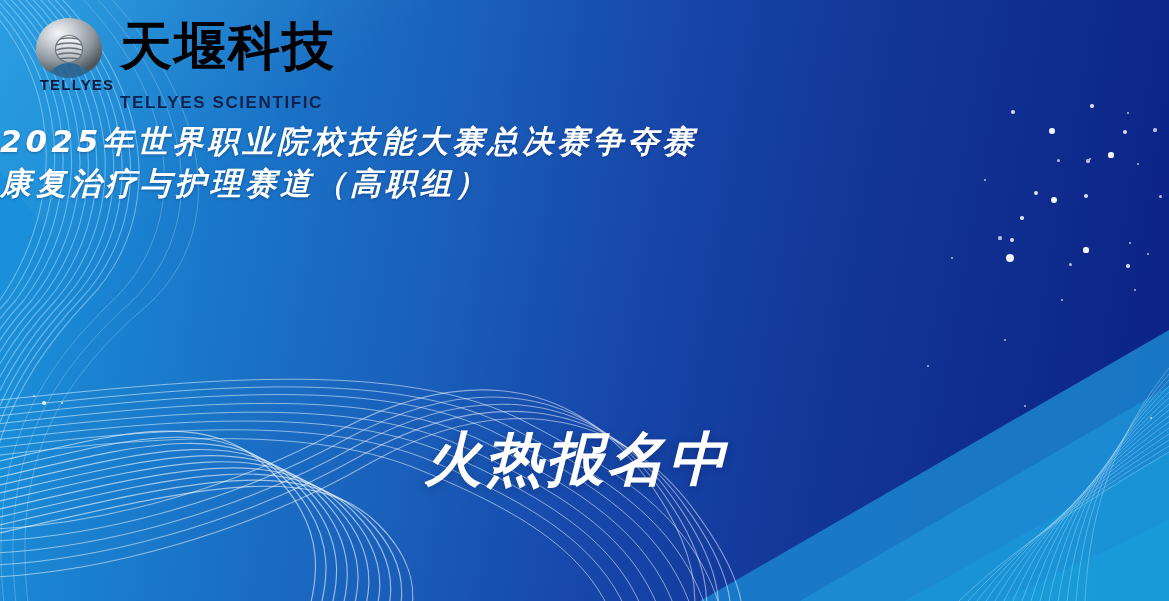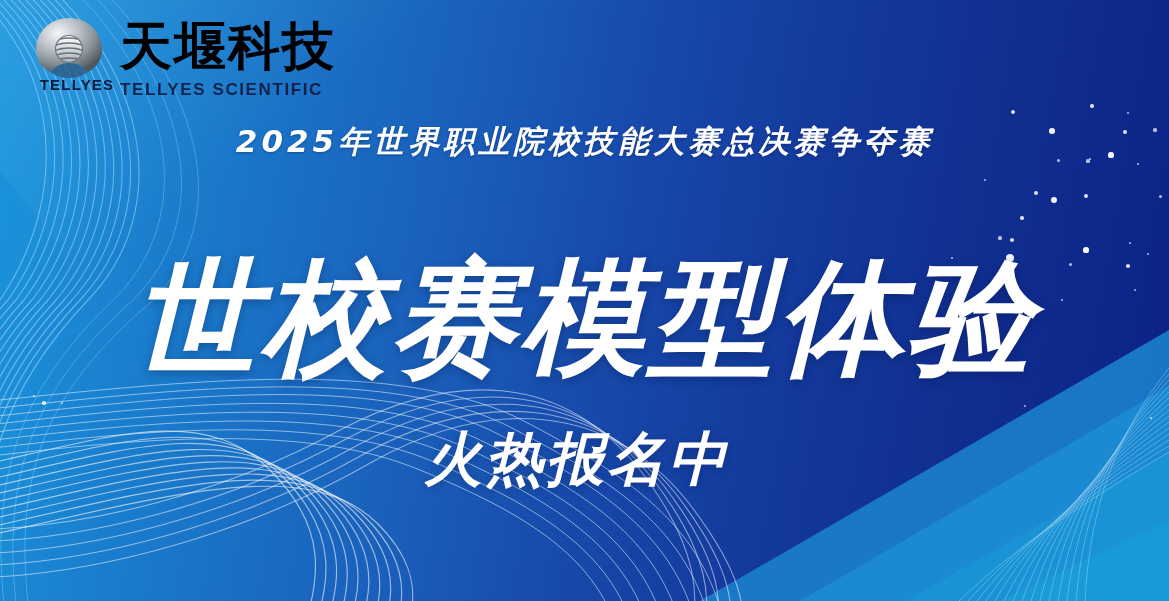--- a/index.html
+++ b/index.html
@@ -45,30 +45,30 @@
     color:#0d1c3e;
     font-family:"Liberation Sans",sans-serif;
   }
   .logo-words{margin-left:12px;padding-top:4px;}
   .logo-cn{
     font-size:52px;font-weight:700;color:#000000;
     letter-spacing:2px;line-height:1;
     font-family:"DejaVu Sans","Liberation Sans",sans-serif;
   }
   .logo-en{
-    margin-top:8px;
+    margin-top:21px;
     font-size:17px;font-weight:600;letter-spacing:1.6px;
     color:#10224c;
     font-family:"Liberation Sans",sans-serif;
   }
 
   
   .subtitle-top{
     position:absolute;left:0;right:0;top:120px;
-    text-align:center;
+    text-align:left;
     color:#ffffff;
     font-size:31px;
     font-weight:700;
     font-style:italic;
     letter-spacing:4px;
     line-height:42px;
     font-family:"DejaVu Sans","Liberation Sans",sans-serif;
     text-shadow:0 1px 3px rgba(0,20,70,.35);
   }
   .subtitle-top .ln{display:block;}
@@ -269,19 +269,19 @@
       <div class="logo-tellyes">TELLYES</div>
     </div>
     <div class="logo-words">
       <div class="logo-cn">天堰科技</div>
       <div class="logo-en">TELLYES SCIENTIFIC</div>
     </div>
   </div>
 
   <div class="subtitle-top">
     <span class="ln">2025年世界职业院校技能大赛总决赛争夺赛</span>
-  </div>
-
-  <div class="headline">世校赛模型体验</div>
+    <span class="ln">康复治疗与护理赛道（高职组）</span>
+  </div>
+
 
   <div class="cta">火热报名中</div>
 
 </div>
 
 </body></html>

